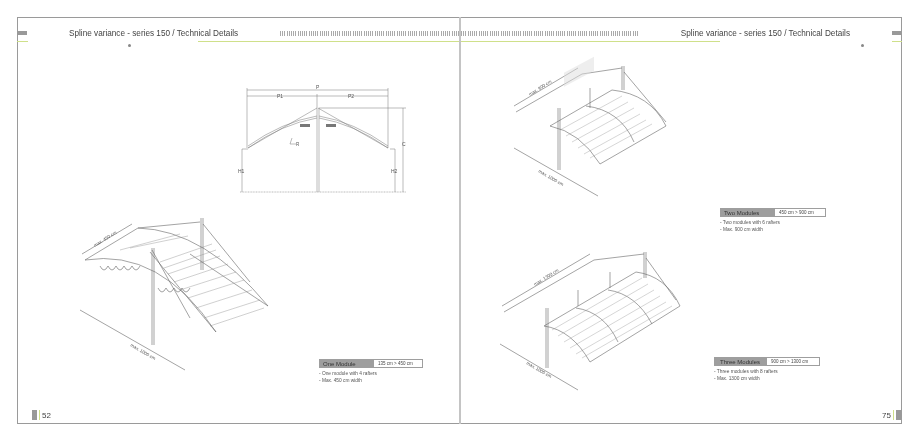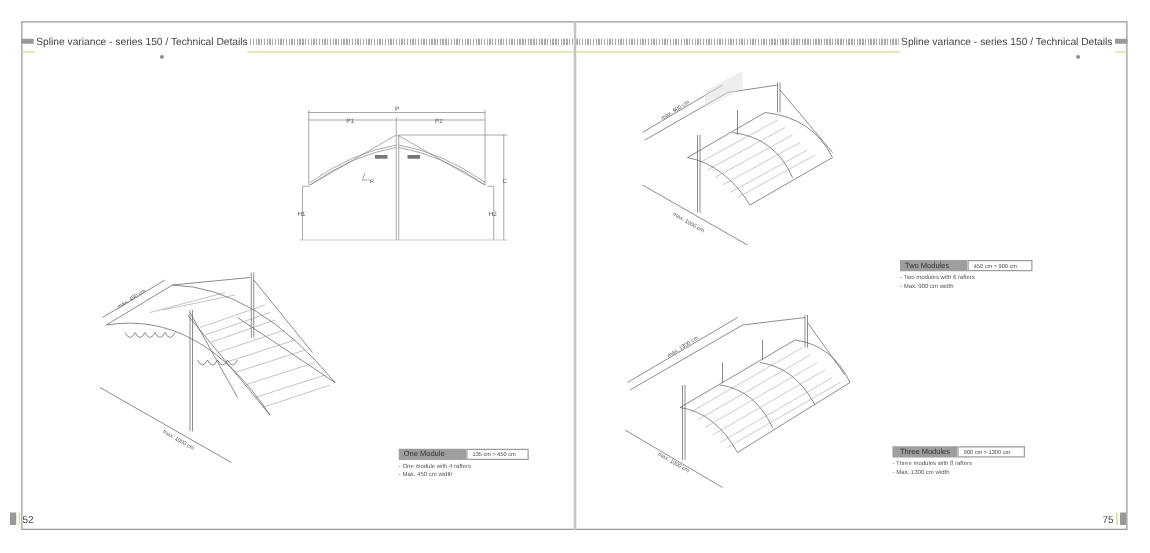--- a/index.html
+++ b/index.html
@@ -1,21 +1,21 @@
 <!DOCTYPE html>
 <html><head>
 <meta charset="utf-8">
 <style>
   html, body { margin: 0; padding: 0; background: #ffffff; }
   body { width: 920px; height: 442px; position: relative; overflow: hidden;
          font-family: "Liberation Sans", sans-serif; color: #333; }
   .frame { position: absolute; left: 17px; top: 17px; width: 885px; height: 407px;
            border: 1px solid #9a9a9a; box-sizing: border-box; }
   .divider { position: absolute; left: 459px; top: 17px; width: 2px; height: 407px; background: #c4c4c4; }
-  .header { position: absolute; top: 26px; height: 14px; display: flex; align-items: center; }
+  .header { position: absolute; top: 26px; height: 14px; display: flex; align-items: center; gap: 40px; }
   .header-left { left: 17px; width: 442px; }
   .header-right { left: 461px; width: 441px; }
   .hdr-block { width: 10px; height: 4px; background: #999; flex: none; }
   .hdr-title { font-size: 8.2px; color: #444; white-space: nowrap; padding: 0 2px; flex: none; }
   .hdr-ticks { flex: 1; height: 5px;
      background: repeating-linear-gradient(90deg, #aaa 0 1px, transparent 1px 2.2px); }
   .hdr-line { position: absolute; top: 41px; height: 1px; background: #cfe08a; }
   .dot { position: absolute; width: 3px; height: 3px; border-radius: 50%; background: #888; }
   .page-num { position: absolute; top: 410px; font-size: 8px; color: #444; display: flex; align-items: center; gap: 2px; }
   .pn-block { width: 5px; height: 10px; background: #999; }
@@ -126,21 +126,21 @@
 
 <div class="spec" style="left:319px;top:359px;">
   <div class="spec-row">
     <span class="spec-label" style="width:46px;">One Module</span>
     <span class="spec-range" style="width:40px;">135 cm &gt; 450 cm</span>
   </div>
   <div class="spec-line">- One module with 4 rafters</div>
   <div class="spec-line">- Max. 450 cm width</div>
 </div>
 
-<div class="page-num" style="left:8px;">
+<div class="page-num" style="left:32px;">
   <div class="pn-block"></div>
   <div class="pn-bar"></div>
   <span>52</span>
 </div>
 
 <svg class="drawing" style="left:490px;top:60px;" width="200" height="140" viewBox="0 0 200 140">
   <g stroke="#666" stroke-width="0.6" fill="none">
     <line x1="24" y1="46" x2="88" y2="8"></line>
     <line x1="24" y1="88" x2="108" y2="136"></line>
     <line x1="26" y1="52" x2="92" y2="14"></line>

